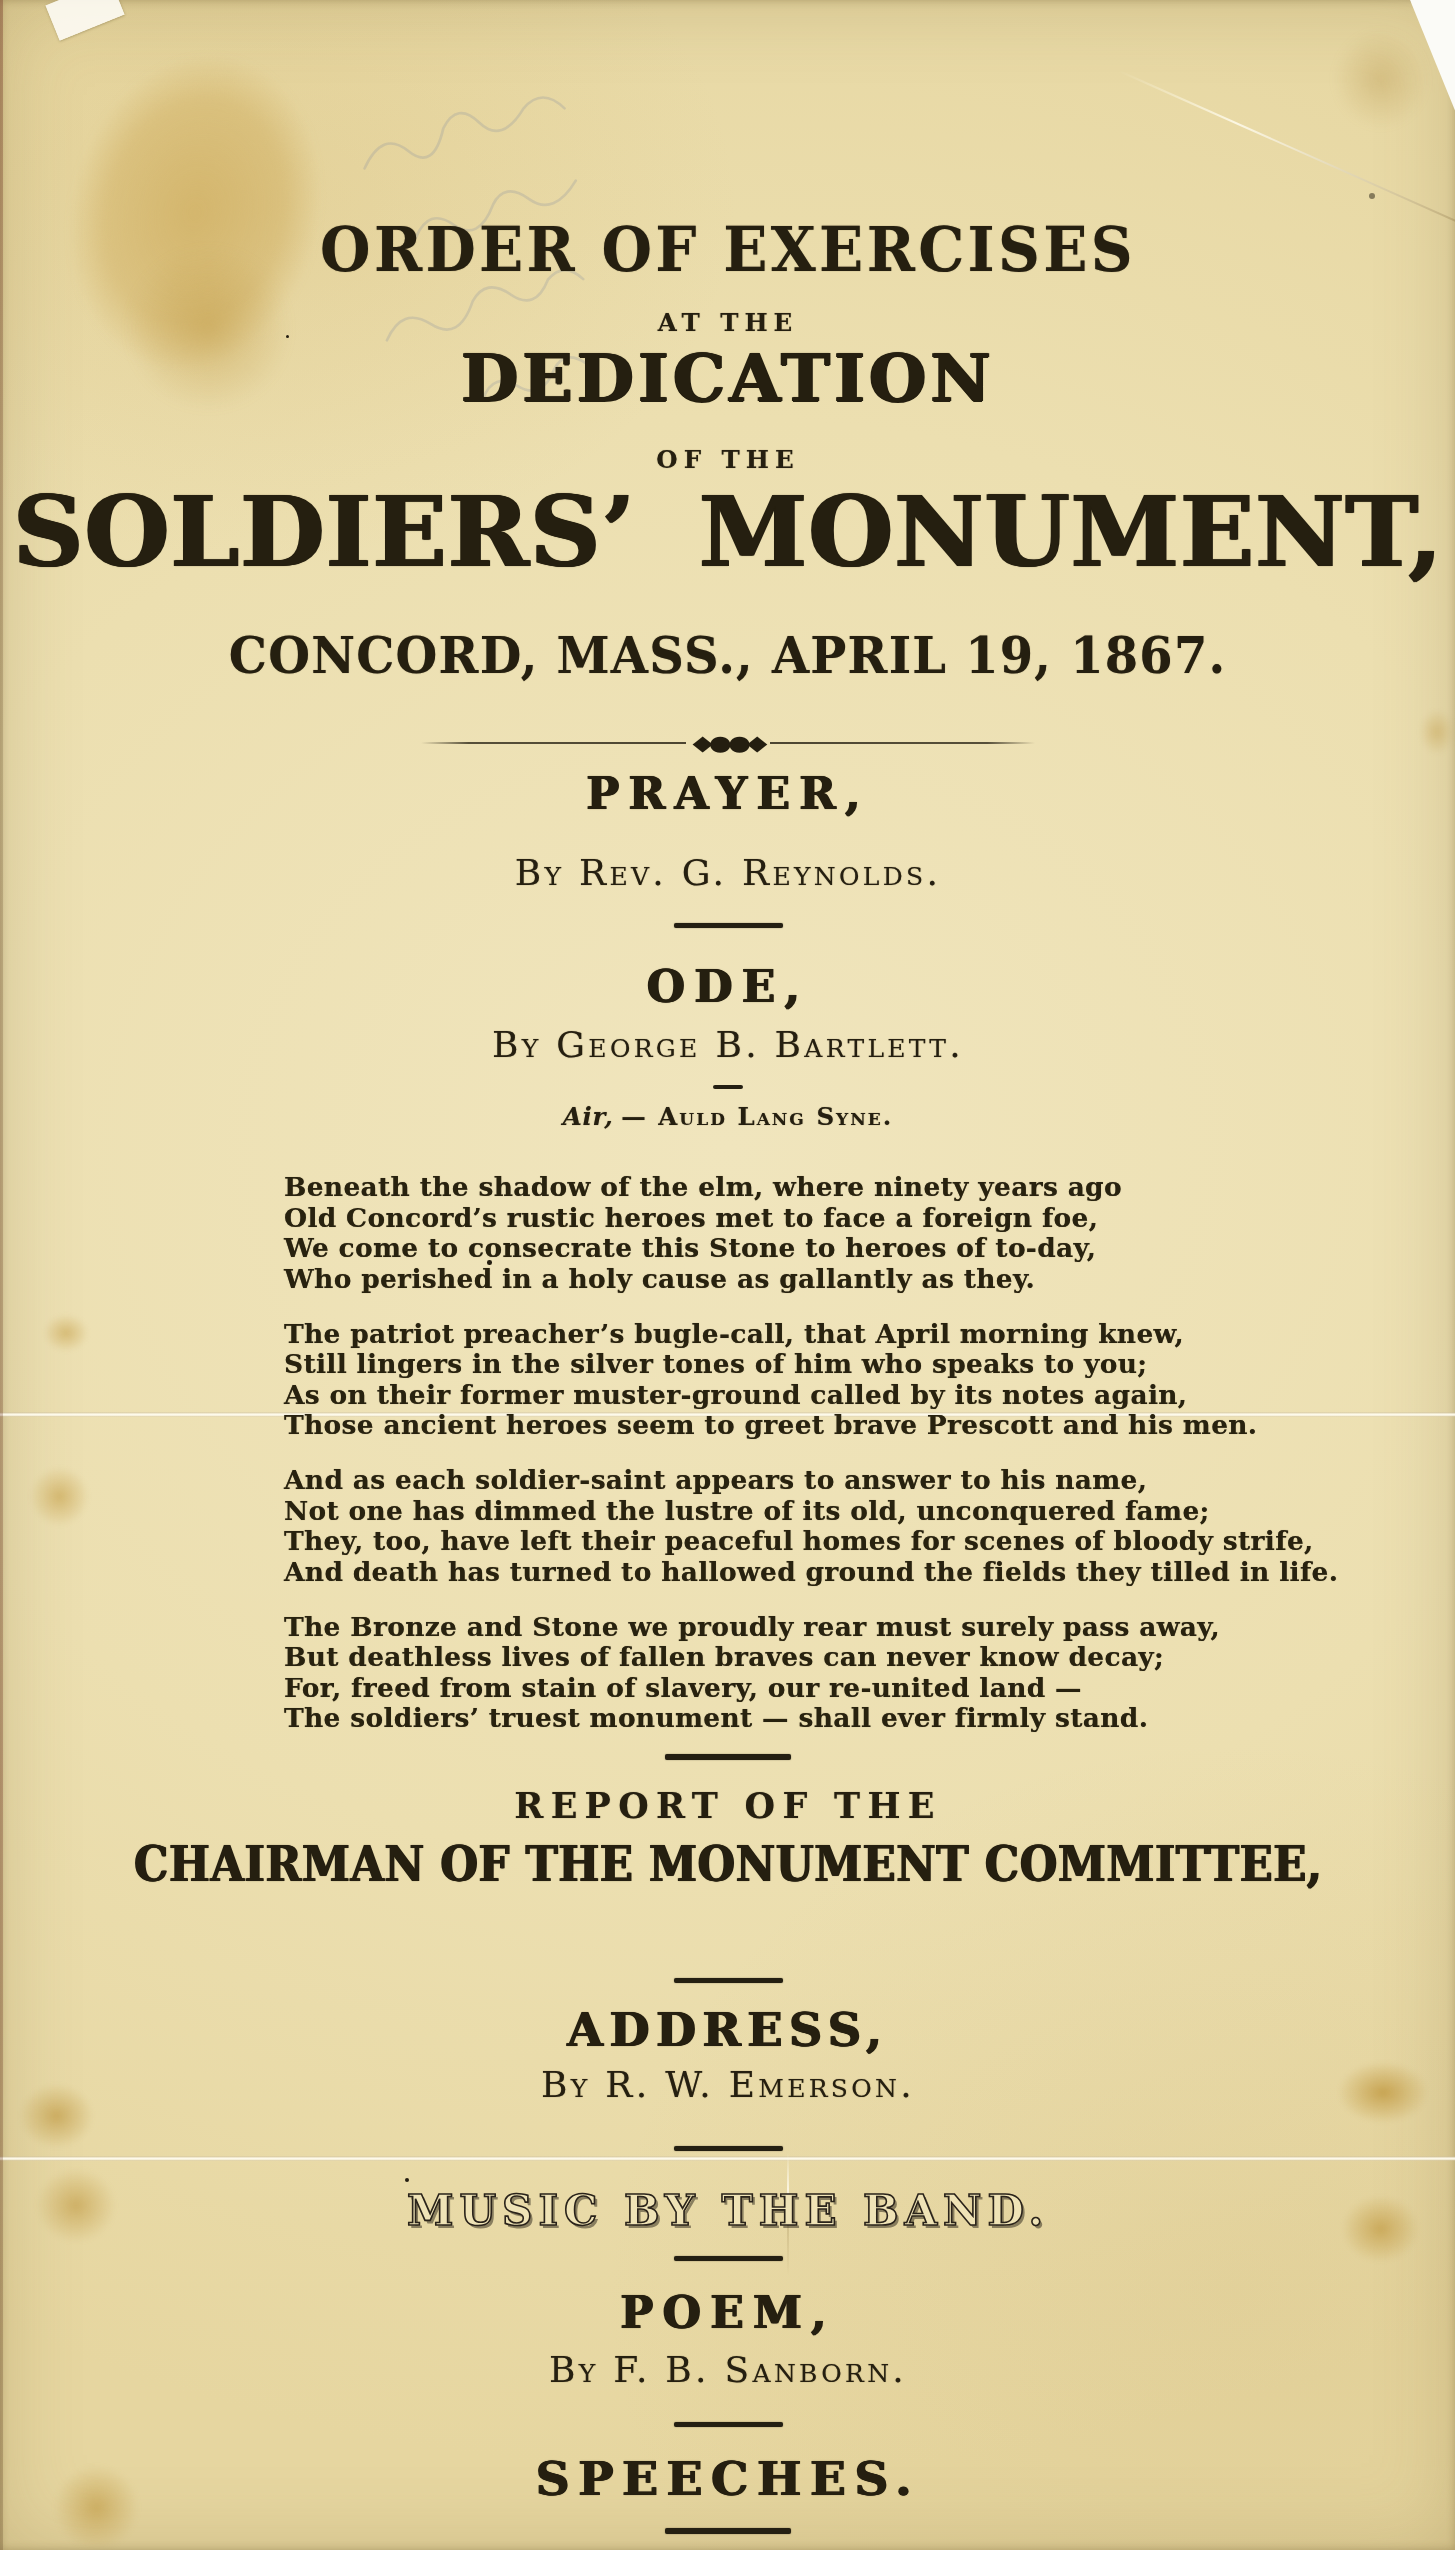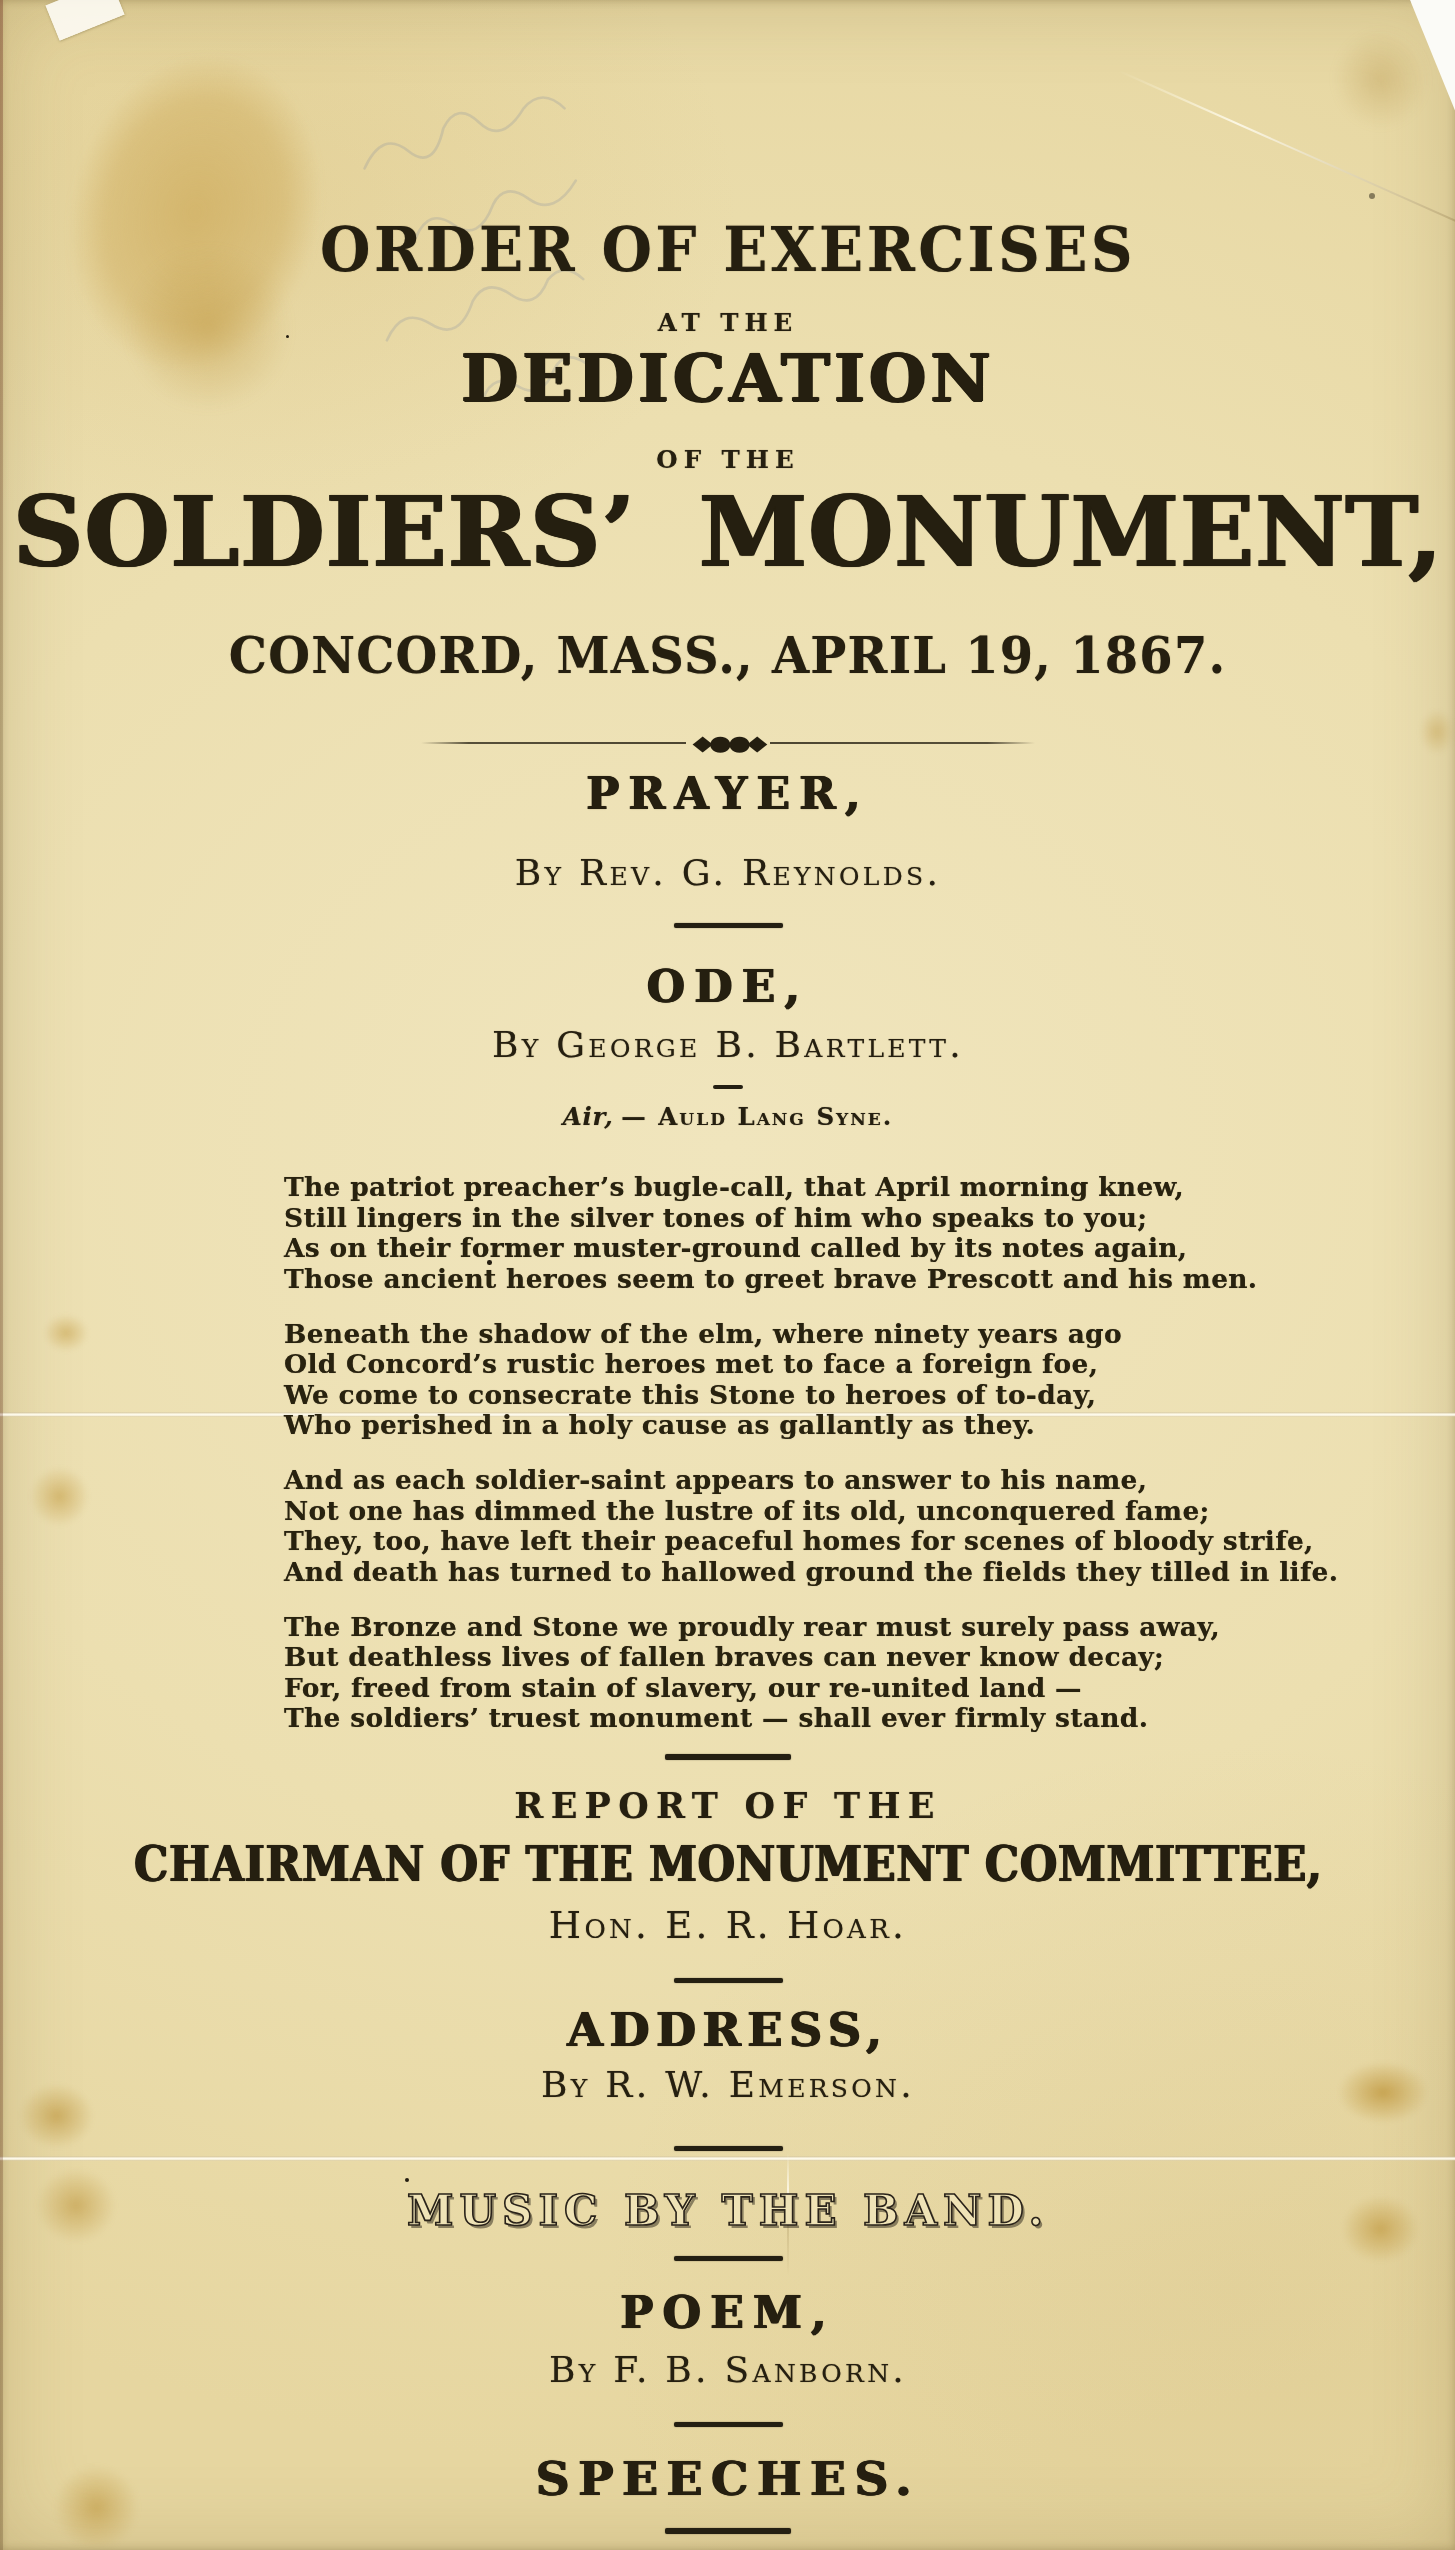--- a/index.html
+++ b/index.html
@@ -165,53 +165,52 @@
     </div>
 
   <div class="tb ink t-air" style="top:1102px;">
     <span class="air-label">Air,</span>
     <span class="air-tune">— Auld Lang Syne.</span>
   </div>
 
   <div class="poem">
     <div class="poem-inner">
       <div class="stanza">
+        <div class="pline">Beneath the shadow of the elm, where ninety years ago</div>
+        <div class="pline">Old Concord’s rustic heroes met to face a foreign foe,</div>
+        <div class="pline">We come to consecrate this Stone to heroes of to-day,</div>
+        <div class="pline">Who perished in a holy cause as gallantly as they.</div>
+      </div>
+      <div class="stanza">
         <div class="pline">The patriot preacher’s bugle-call, that April morning knew,</div>
         <div class="pline">Still lingers in the silver tones of him who speaks to you;</div>
         <div class="pline">As on their former muster-ground called by its notes again,</div>
         <div class="pline">Those ancient heroes seem to greet brave Prescott and his men.</div>
       </div>
       <div class="stanza">
-        <div class="pline">Beneath the shadow of the elm, where ninety years ago</div>
-        <div class="pline">Old Concord’s rustic heroes met to face a foreign foe,</div>
-        <div class="pline">We come to consecrate this Stone to heroes of to-day,</div>
-        <div class="pline">Who perished in a holy cause as gallantly as they.</div>
-      </div>
-      <div class="stanza">
         <div class="pline">And as each soldier-saint appears to answer to his name,</div>
         <div class="pline">Not one has dimmed the lustre of its old, unconquered fame;</div>
         <div class="pline">They, too, have left their peaceful homes for scenes of bloody strife,</div>
         <div class="pline">And death has turned to hallowed ground the fields they tilled in life.</div>
       </div>
       <div class="stanza">
         <div class="pline">The Bronze and Stone we proudly rear must surely pass away,</div>
         <div class="pline">But deathless lives of fallen braves can never know decay;</div>
         <div class="pline">For, freed from stain of slavery, our re-united land —</div>
         <div class="pline">The soldiers’ truest monument — shall ever firmly stand.</div>
       </div>
     </div>
   </div>
 
   <div class="tb" style="top:1754px;">
       <div class="rule"></div>
     </div>
 
   <div class="tb ink t-report1" style="top:1785px;">REPORT OF THE</div>
   <div class="tb ink t-chairman" style="top:1836px;"><span>CHAIRMAN OF THE MONUMENT COMMITTEE,</span></div>
-  <div class="tb ink t-by" style="top:1904px;font-size:37px;">Hon. E. R. Hoar.</div>
 
   <div class="tb" style="top:1978px;">
       <div class="rule thin"></div>
     </div>
 
   <div class="tb ink t-slab" style="top:2003px;font-size:46px;letter-spacing:6.6px;">ADDRESS,</div>
   <div class="tb ink t-by" style="top:2064px;">By R. W. Emerson.</div>
 
   <div class="tb" style="top:2146px;">
       <div class="rule thin"></div>

